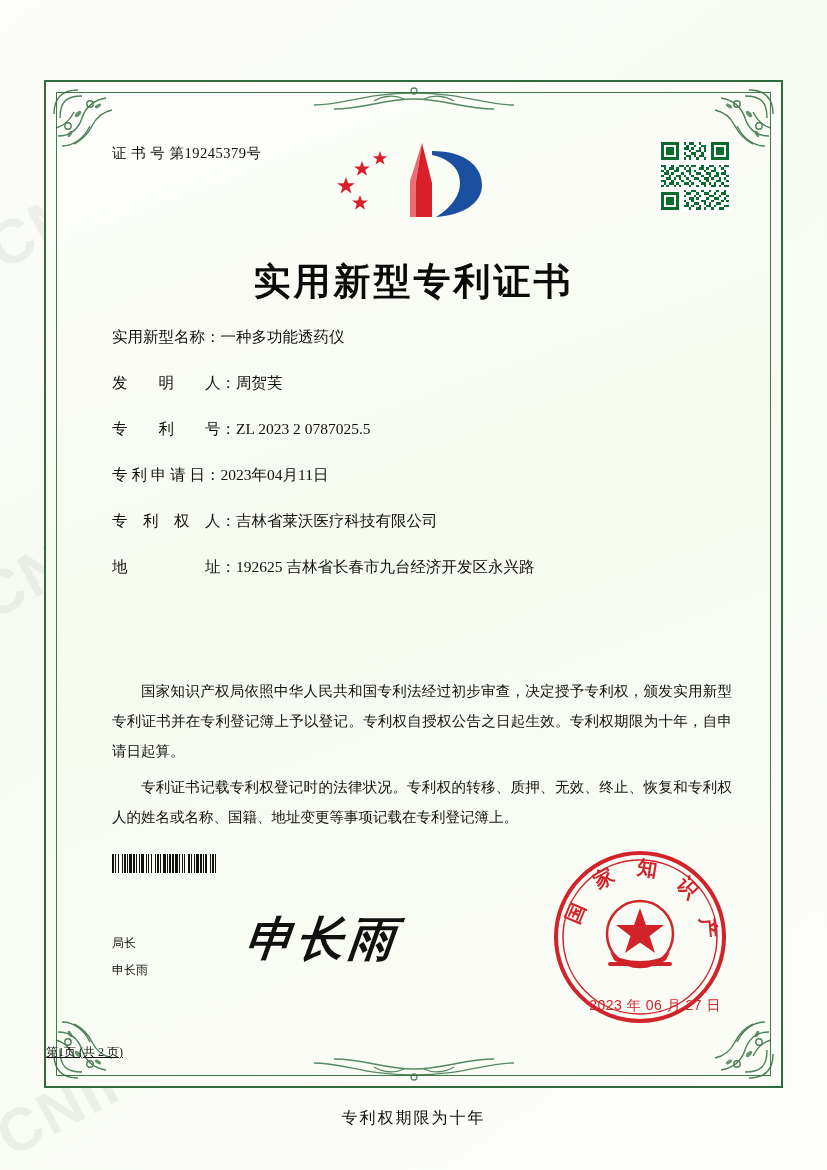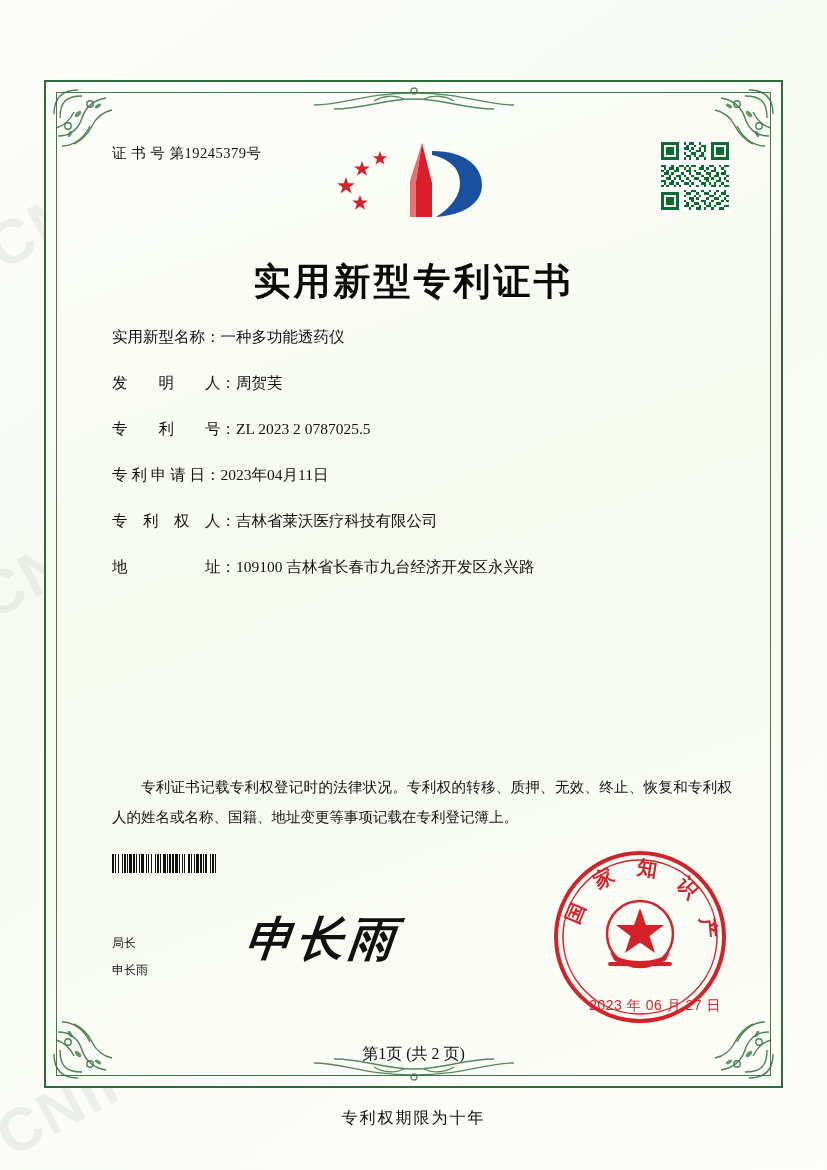--- a/index.html
+++ b/index.html
@@ -194,23 +194,24 @@
     color: #d2232a;
     font-family: "Liberation Sans", sans-serif;
     letter-spacing: .5px;
   }
 
   
   .pagenum {
     position: absolute;
     left: 0; right: 0;
     top: 962px;
-    text-align: center;
-    font-size: 16px;
-    color: #111;
+    text-align: left;
+    font-size: 12px;
+    color: #111;
+    text-decoration: underline;
   }
   .footnote {
     position: absolute;
     left: 0; right: 0;
     top: 1108px;
     text-align: center;
     font-size: 16px;
     letter-spacing: 2px;
     color: #111;
   }
@@ -520,24 +521,25 @@
       <div class="frow">
         <span class="flabel">专　　利　　号：</span><span class="fval">ZL 2023 2 0787025.5</span>
       </div>
       <div class="frow">
         <span class="flabel">专 利 申 请 日：</span><span class="fval">2023年04月11日</span>
       </div>
       <div class="frow">
         <span class="flabel">专　利　权　人：</span><span class="fval">吉林省莱沃医疗科技有限公司</span>
       </div>
       <div class="frow">
-        <span class="flabel">地　　　　　址：</span><span class="fval">109100 吉林省长春市九台经济开发区永兴路</span>
+        <span class="flabel">地　　　　　址：</span><span class="fval">192625 吉林省长春市九台经济开发区永兴路</span>
       </div>
     </div>
 
+    <div class="para p1">国家知识产权局依照中华人民共和国专利法经过初步审查，决定授予专利权，颁发实用新型专利证书并在专利登记簿上予以登记。专利权自授权公告之日起生效。专利权期限为十年，自申请日起算。</div>
     <div class="para p2">专利证书记载专利权登记时的法律状况。专利权的转移、质押、无效、终止、恢复和专利权人的姓名或名称、国籍、地址变更等事项记载在专利登记簿上。</div>
 
     <div class="barcode" id="barcode">
         <i style="width: 2px; background: rgb(17, 17, 17);"></i>
         <i style="width: 1px; background: transparent;"></i>
         <i style="width: 1px; background: rgb(17, 17, 17);"></i>
         <i style="width: 2px; background: transparent;"></i>
         <i style="width: 1px; background: rgb(17, 17, 17);"></i>
         <i style="width: 3px; background: transparent;"></i>
         <i style="width: 1px; background: rgb(17, 17, 17);"></i>

